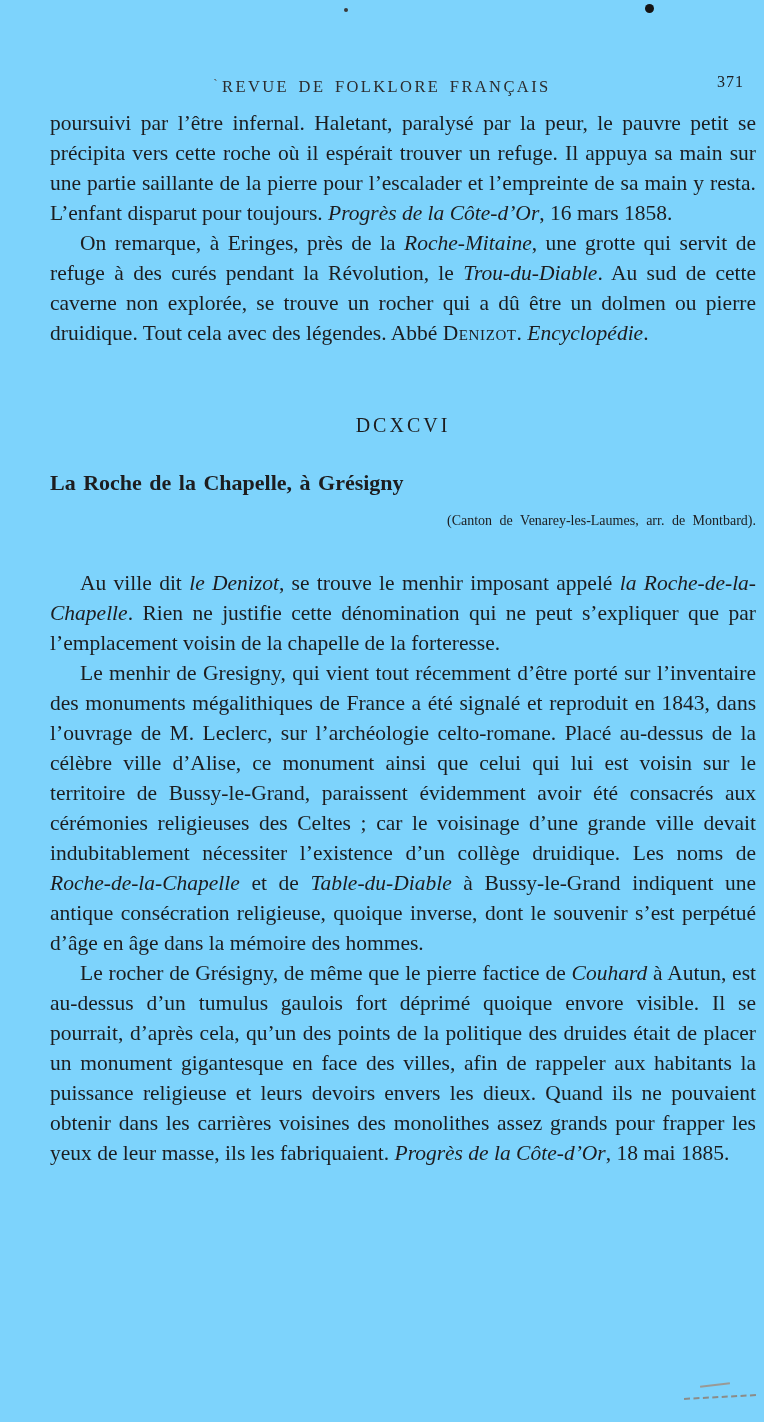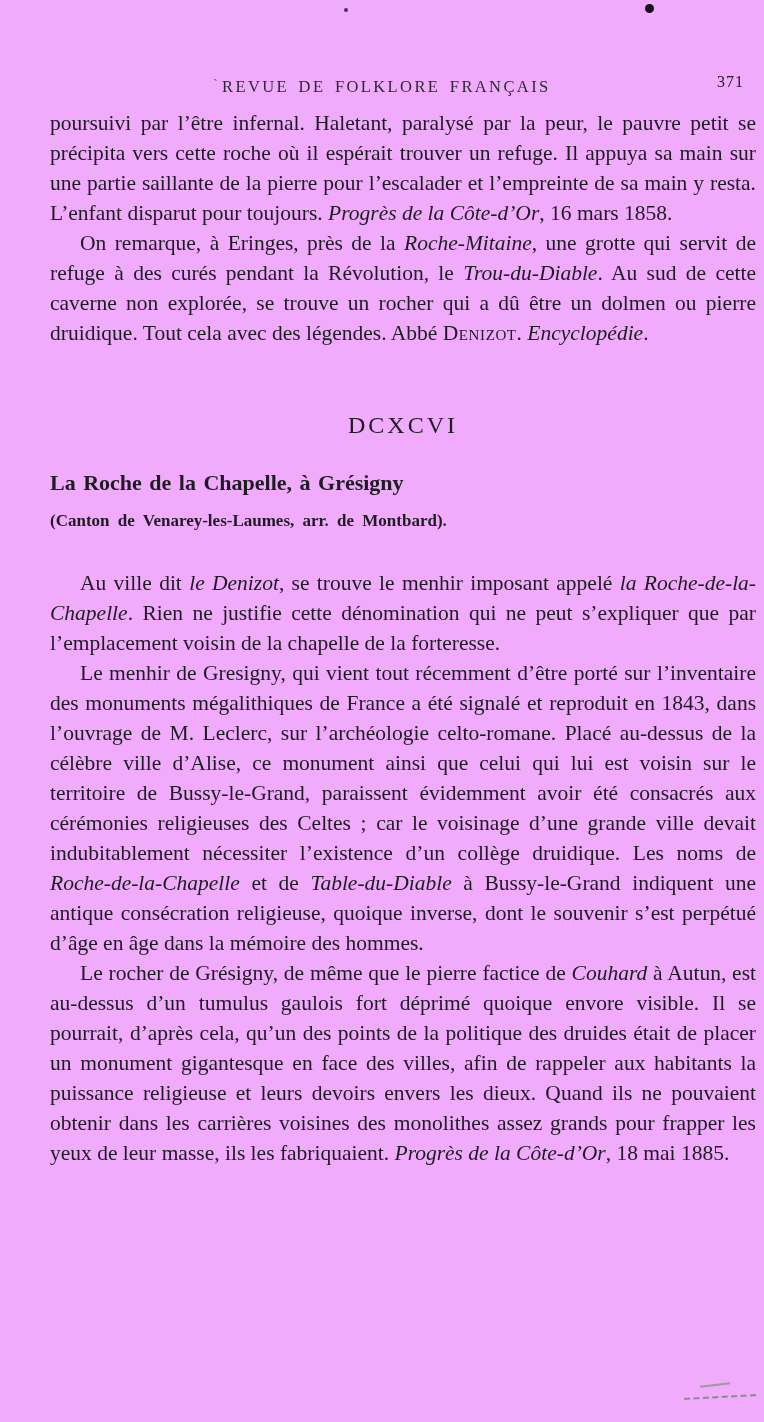--- a/index.html
+++ b/index.html
@@ -3,21 +3,21 @@
 <meta charset="utf-8">
 <style>
   * { margin: 0; padding: 0; box-sizing: border-box; }
   html, body { width: 764px; }
   body { background: #e9e9e6; }
 
   .page {
     position: relative;
     width: 764px;
     height: 1422px;
-    background: #f0abfc;
+    background: #7dd3fc;
     font-family: "Liberation Serif", "DejaVu Serif", serif;
     color: #1d1d1f;
     overflow: hidden;
   }
 
   
   .dot-small {
     position: absolute; left: 344px; top: 8px;
     width: 4px; height: 4px; border-radius: 50%;
     background: #3a3a3a;
@@ -83,38 +83,37 @@
   }
   .para {
     text-align: justify;
   }
   .para.indent { text-indent: 30px; }
   .it { font-style: italic; }
   .sc { font-variant: small-caps; letter-spacing: 0.6px; }
 
   .section-number {
     text-align: center;
-    font-size: 24px;
+    font-size: 20px;
     letter-spacing: 3px;
     margin: 62px 0 28px 0;
     color: #1d1d1f;
   }
   .section-title {
     text-align: left;
     font-weight: bold;
     font-size: 22px;
     margin: 0 0 8px 0;
     word-spacing: 2px;
   }
   .section-subtitle {
-    text-align: left;
-    font-size: 17px;
+    text-align: right;
+    font-size: 14px;
     margin: 0 0 32px 0;
     word-spacing: 4px;
-    font-weight: bold;
   }
 </style>
 </head>
 <body>
 
 <div class="page">
 
   <div class="dot-small"></div>
   <div class="dot-large"></div>
 

